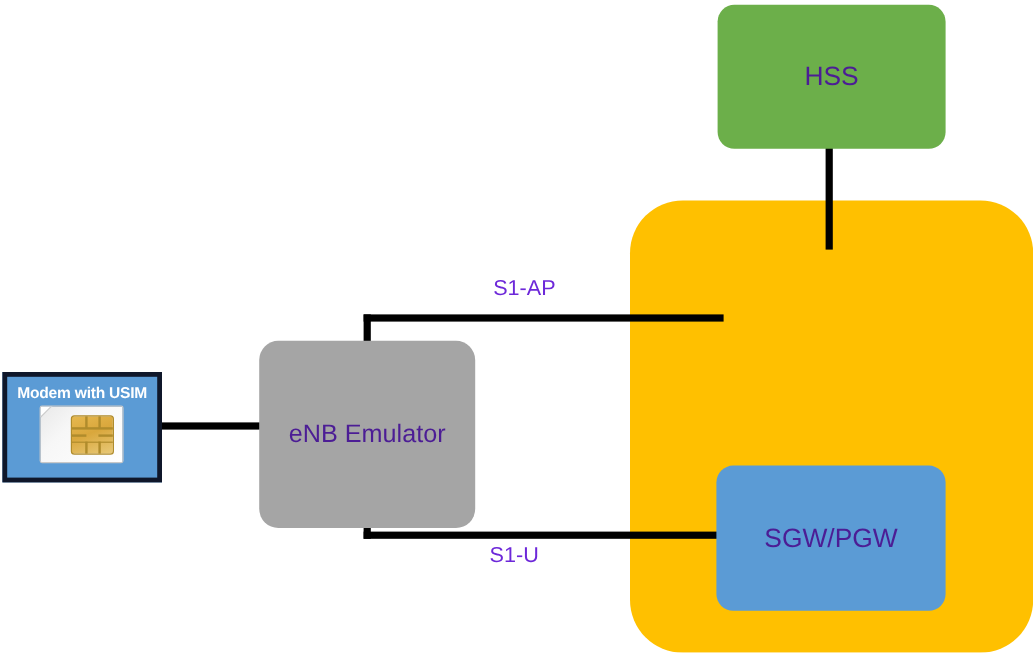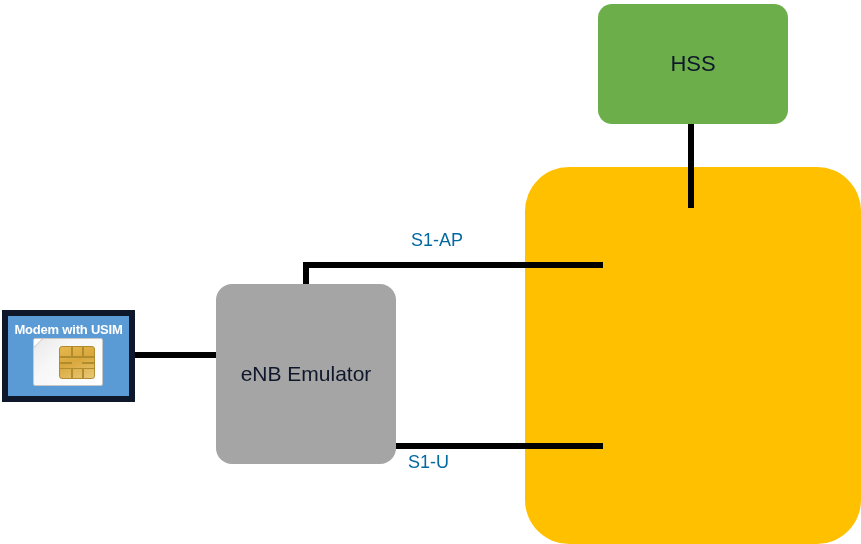--- a/index.html
+++ b/index.html
@@ -16,21 +16,21 @@
     font-family: "Liberation Sans", sans-serif;
   }
 
   
   .node {
     position: absolute;
     box-sizing: border-box;
     display: flex;
     align-items: center;
     justify-content: center;
-    color: #0f172a;
+    color: #4c1d95;
     text-align: center;
     line-height: 1.15;
     user-select: none;
   }
 
   
   .epc-container {
     position: absolute;
     left: 525px;
     top: 167px;
@@ -74,36 +74,36 @@
     background: #5B9BD5;
     border-radius: 14px;
     font-size: 22px;
   }
 
   
   .enb {
     left: 216px;
     top: 284px;
     width: 180px;
-    height: 180px;
+    height: 156px;
     background: #A5A5A5;
     border-radius: 16px;
     font-size: 21px;
   }
 
   
   .modem {
     position: absolute;
     left: 2px;
     top: 310px;
     width: 133px;
     height: 92px;
     box-sizing: border-box;
     background: #5B9BD5;
-    border: 6px solid #0f172a;
+    border: 4px solid #0f172a;
   }
   .modem-label {
     position: absolute;
     top: 6px;
     left: 0;
     width: 100%;
     text-align: center;
     color: #ffffff;
     font-size: 13px;
     font-weight: bold;
@@ -171,21 +171,21 @@
 
   
   .conn {
     position: absolute;
     background: #000000;
   }
 
   
   .edge-label {
     position: absolute;
-    color: #0369a1;
+    color: #6d28d9;
     font-size: 18px;
     user-select: none;
     white-space: nowrap;
   }
 </style>
 </head>
 <body>
 
 <div id="canvas">
 
@@ -199,20 +199,23 @@
   <div class="conn" style="left:303px; top:262px; width:300px; height:6px;"></div>
 
   <div class="conn" style="left:303px; top:421px; width:6px; height:28px;"></div>
   <div class="conn" style="left:303px; top:443px; width:300px; height:6px;"></div>
 
   <div class="node hss">
     <span>HSS</span>
   </div>
 
 
+  <div class="node sgwpgw">
+    <span>SGW/PGW</span>
+  </div>
 
   <div class="node enb">
     <span>eNB Emulator</span>
   </div>
 
   <div class="modem">
     <div class="modem-label">Modem with USIM</div>
   </div>
 
   <div class="sim-card">

